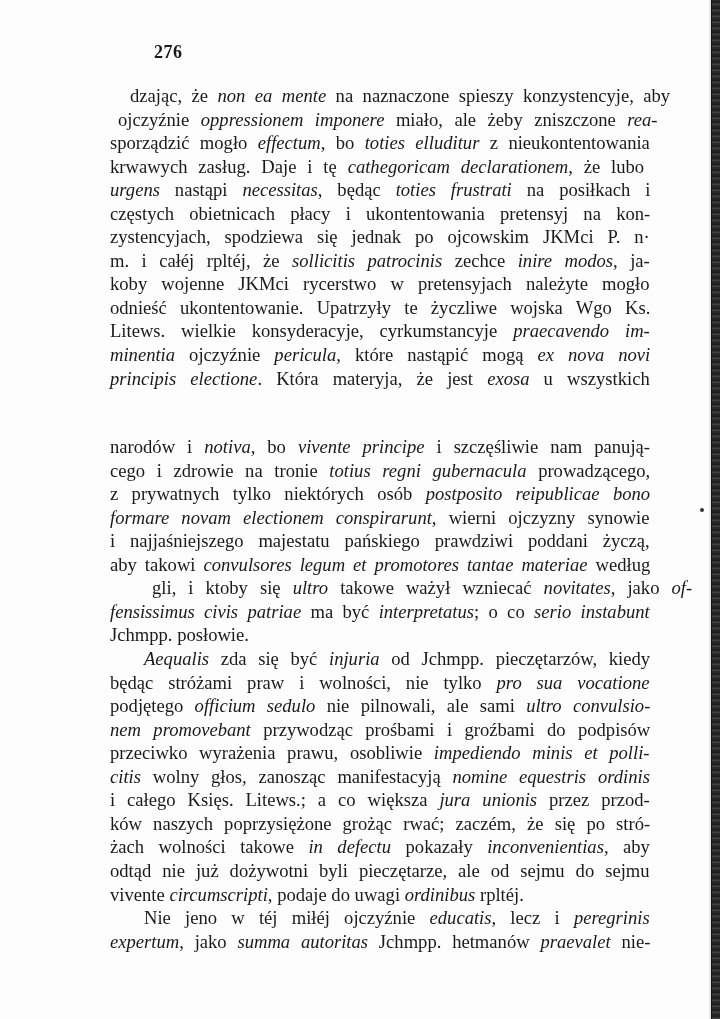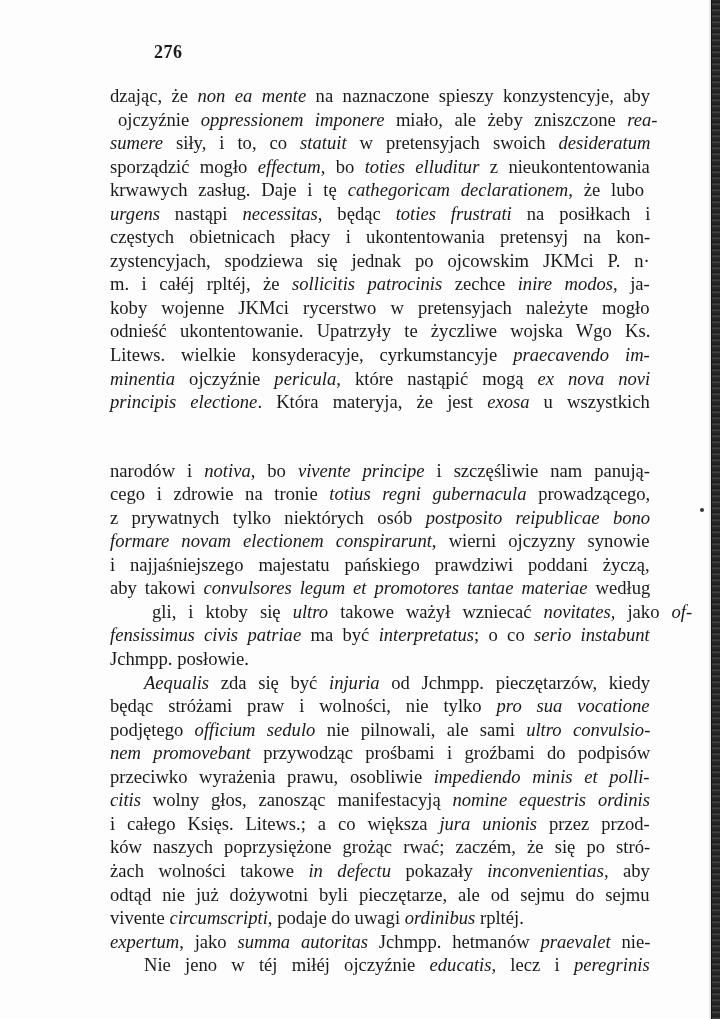--- a/index.html
+++ b/index.html
@@ -83,23 +83,22 @@
       border-radius: 50%;
       background: #333;
     }
   </style>
 </head>
 <body>
 
 <div class="page">
   <div class="page-number">276</div>
   <div class="text-block" id="text-block">
-      <span class="line" style="display: block; word-spacing: 4.77778px; text-align: center; text-align-last: left;"><span>dzając, że </span><span class="seg-i">non ea mente</span><span> na naznaczone spieszy konzystencyje, aby</span></span>
+      <span class="line" style="display: block; word-spacing: 4.77778px; text-align: center; text-align-last: left; margin-left: 20px;"><span>dzając, że </span><span class="seg-i">non ea mente</span><span> na naznaczone spieszy konzystencyje, aby</span></span>
       <span class="line" style="display: block; word-spacing: 6.85714px; text-align: left; text-align-last: left; margin-left: 8px;"><span>ojczyźnie </span><span class="seg-i">oppressionem imponere</span><span> miało, ale żeby zniszczone </span><span class="seg-i">rea-</span></span>
-      <span class="line" style="display: block; word-spacing: 8.33333px; text-align: left; text-align-last: left;"><span class="seg-i">sumere</span><span> siły, i to, co </span><span class="seg-i">statuit</span><span> w pretensyjach swoich </span><span class="seg-i">desideratum</span></span>
       <span class="line" style="display: block; word-spacing: 5.71429px; text-align: left; text-align-last: left;"><span>sporządzić mogło </span><span class="seg-i">effectum</span><span>, bo </span><span class="seg-i">toties elluditur</span><span> z nieukontentowania</span></span>
       <span class="line" style="display: block; word-spacing: 6.22222px; text-align: left; text-align-last: left;"><span>krwawych zasług.  Daje i tę </span><span class="seg-i">cathegoricam declarationem</span><span>, że lubo</span></span>
       <span class="line" style="display: block; word-spacing: 10.25px; text-align: left; text-align-last: left;"><span class="seg-i">urgens</span><span> nastąpi </span><span class="seg-i">necessitas</span><span>, będąc </span><span class="seg-i">toties frustrati</span><span> na posiłkach i</span></span>
       <span class="line" style="display: block; word-spacing: 10.5714px; text-align: left; text-align-last: left;"><span>częstych obietnicach płacy i ukontentowania pretensyj na kon-</span></span>
       <span class="line" style="display: block; word-spacing: 9.25px; text-align: left; text-align-last: left;"><span>zystencyjach, spodziewa się jednak po ojcowskim JKMci P. n·</span></span>
       <span class="line" style="display: block; word-spacing: 7.8px; text-align: left; text-align-last: left;"><span>m. i całéj rpltéj, że </span><span class="seg-i">sollicitis patrocinis</span><span> zechce </span><span class="seg-i">inire modos</span><span>, ja-</span></span>
       <span class="line" style="display: block; word-spacing: 9.42857px; text-align: left; text-align-last: left;"><span>koby wojenne JKMci rycerstwo w pretensyjach należyte mogło</span></span>
       <span class="line" style="display: block; word-spacing: 8.57143px; text-align: left; text-align-last: left;"><span>odnieść ukontentowanie. Upatrzyły te życzliwe wojska Wgo Ks.</span></span>
       <span class="line" style="display: block; word-spacing: 11.2px; text-align: left; text-align-last: left;"><span>Litews. wielkie konsyderacyje, cyrkumstancyje </span><span class="seg-i">praecavendo im-</span></span>
       <span class="line" style="display: block; word-spacing: 9.375px; text-align: left; text-align-last: left;"><span class="seg-i">minentia</span><span> ojczyźnie </span><span class="seg-i">pericula</span><span>, które nastąpić mogą </span><span class="seg-i">ex nova novi</span></span>
@@ -117,19 +116,19 @@
       <span class="line" style="display: block; word-spacing: 10.2222px; text-align: left; text-align-last: left;"><span>będąc stróżami praw i wolności, nie tylko </span><span class="seg-i">pro sua vocatione</span></span>
       <span class="line" style="display: block; word-spacing: 6.625px; text-align: left; text-align-last: left;"><span>podjętego </span><span class="seg-i">officium sedulo</span><span> nie pilnowali, ale sami </span><span class="seg-i">ultro convulsio-</span></span>
       <span class="line" style="display: block; word-spacing: 7.71429px; text-align: left; text-align-last: left;"><span class="seg-i">nem promovebant</span><span> przywodząc prośbami i groźbami do podpisów</span></span>
       <span class="line" style="display: block; word-spacing: 7px; text-align: left; text-align-last: left;"><span>przeciwko wyrażenia prawu, osobliwie </span><span class="seg-i">impediendo minis et polli-</span></span>
       <span class="line" style="display: block; word-spacing: 7.14286px; text-align: left; text-align-last: left;"><span class="seg-i">citis</span><span> wolny głos, zanosząc manifestacyją </span><span class="seg-i">nomine equestris ordinis</span></span>
       <span class="line" style="display: block; word-spacing: 7.3px; text-align: left; text-align-last: left;"><span>i całego Księs. Litews.; a co większa </span><span class="seg-i">jura unionis</span><span> przez przod-</span></span>
       <span class="line" style="display: block; word-spacing: 6.44444px; text-align: left; text-align-last: left;"><span>ków naszych poprzysiężone grożąc rwać; zaczém, że się po stró-</span></span>
       <span class="line" style="display: block; word-spacing: 9.85714px; text-align: left; text-align-last: left;"><span>żach wolności takowe </span><span class="seg-i">in defectu</span><span> pokazały </span><span class="seg-i">inconvenientias</span><span>, aby</span></span>
       <span class="line" style="display: block; word-spacing: 6.3px; text-align: left; text-align-last: left;"><span>odtąd nie już dożywotni byli pieczętarze, ale od sejmu do sejmu</span></span>
       <span class="line last" style="display: block; text-align: left; text-align-last: left;"><span>vivente </span><span class="seg-i">circumscripti</span><span>, podaje do uwagi </span><span class="seg-i">ordinibus</span><span> rpltéj.</span></span>
+      <span class="line indent" style="display: block; word-spacing: 9.55556px; text-align: left; text-align-last: left;"><span>Nie jeno w téj miłéj ojczyźnie </span><span class="seg-i">educatis</span><span>, lecz i </span><span class="seg-i">peregrinis</span></span>
       <span class="line" style="display: block; word-spacing: 6.14286px; text-align: left; text-align-last: left;"><span class="seg-i">expertum</span><span>, jako </span><span class="seg-i">summa autoritas</span><span> Jchmpp. hetmanów </span><span class="seg-i">praevalet</span><span> nie-</span></span>
-      <span class="line indent" style="display: block; word-spacing: 9.55556px; text-align: left; text-align-last: left;"><span>Nie jeno w téj miłéj ojczyźnie </span><span class="seg-i">educatis</span><span>, lecz i </span><span class="seg-i">peregrinis</span></span>
     </div>
   <span class="speck" style="left:700px; top:508px;"></span>
   <div class="edge-light"></div>
   <div class="edge"></div>
 </div>
 
 </body></html>

